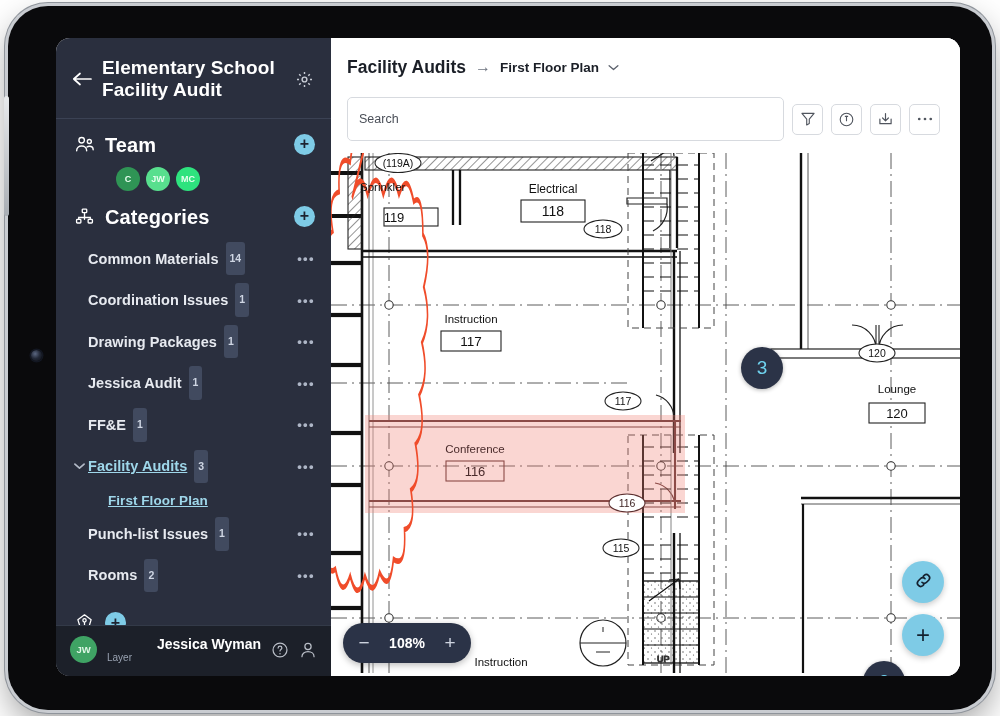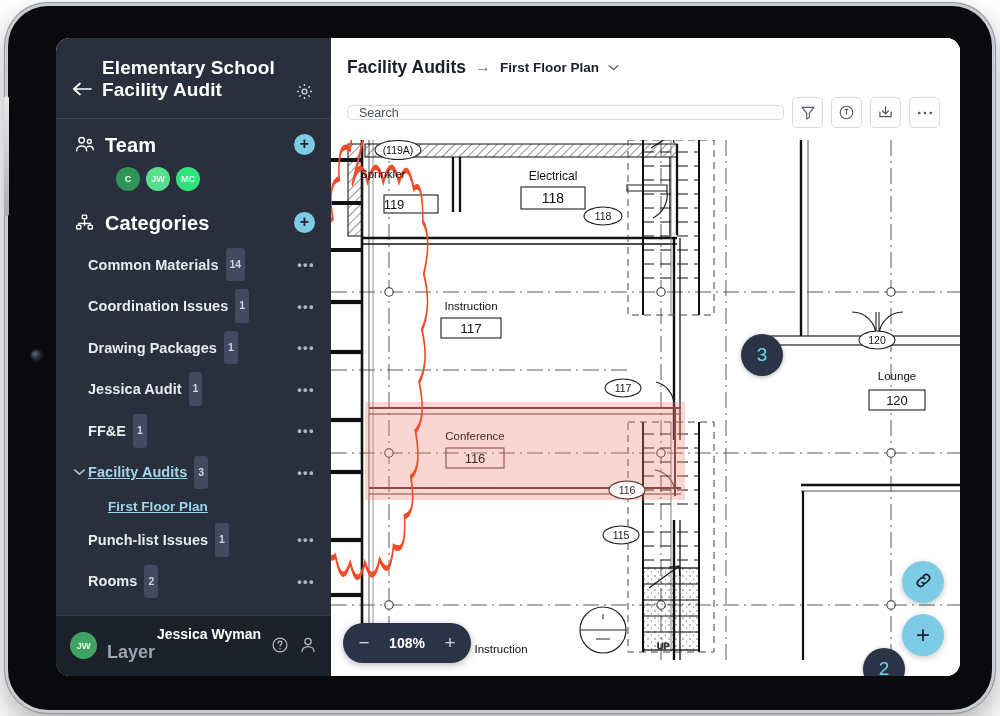--- a/index.html
+++ b/index.html
@@ -42,21 +42,21 @@
 
   
   #sidebar {
     width: 275px; height: 100%;
     background: #2a2f3e; color: #fff;
     display: flex; flex-direction: column;
     position: relative;
   }
   .sb-head {
     padding: 18px 16px 16px 16px;
-    display: flex; align-items: flex-end; gap: 10px;
+    display: flex; align-items: center; gap: 10px;
     border-bottom: 1px solid #3b4254;
   }
   .back-arrow {
     flex: 0 0 auto; width: 20px; height: 26px;
     display: flex; align-items: center; justify-content: center;
     cursor: pointer;
   }
   .proj-title {
     font-size: 19px; line-height: 1.18; font-weight: 700;
     letter-spacing: .1px; flex: 1; padding-top: 1px;
@@ -111,35 +111,35 @@
     display: flex; align-items: center; gap: 10px;
     border-top: 1px solid #333a48;
   }
   .foot-av {
     width: 27px; height: 27px; border-radius: 50%;
     background: #3fa364; color: #dff6e6;
     display: flex; align-items: center; justify-content: center;
     font-size: 9.5px; font-weight: 700; flex: 0 0 auto;
   }
   .foot-name { font-size: 14px; font-weight: 700; line-height: 1.15; text-align: right; }
-  .foot-sub { font-size: 18px; color: #9aa3b2; line-height: 1.2; font-weight: bold; }
+  .foot-sub { font-size: 10px; color: #9aa3b2; line-height: 1.2; }
   .foot-ico { width: 18px; height: 18px; opacity: .85; cursor: pointer; }
 
   
   #main { flex: 1; height: 100%; background: #fff; position: relative; display: flex; flex-direction: column; }
   .topbar { padding: 16px 20px 0 16px; background: #fff; }
   .crumb { display: flex; align-items: center; gap: 9px; height: 26px; }
   .crumb-a { font-size: 17.5px; font-weight: 700; color: #1b1f27; cursor: pointer; }
   .crumb-arrow { color: #6e7480; font-size: 16px; }
   .crumb-b { font-size: 13.5px; font-weight: 700; color: #1b1f27; cursor: pointer; }
   .crumb-caret { color: #5d636e; font-size: 11px; }
 
   .searchrow { display: flex; align-items: center; gap: 8px; margin-top: 17px; }
   .search {
-    flex: 1; height: 15px; border: 1px solid #d7dadf; border-radius: 5px;
+    flex: 1; height: 44px; border: 1px solid #d7dadf; border-radius: 5px;
     background: #fff; padding: 0 11px; font-size: 12.5px; color: #3a3f49;
     font-family: "Liberation Sans", sans-serif;
   }
   .search::placeholder { color: #4a4f58; }
   .tool {
     width: 31px; height: 31px; border: 1px solid #d7dadf; border-radius: 5px;
     background: #fff; display: flex; align-items: center; justify-content: center;
     cursor: pointer; flex: 0 0 auto;
   }
 
@@ -214,21 +214,21 @@
           </span>
           <span class="sec-title">Team</span>
           <span class="plus-btn">+</span>
         </div>
         <div class="avatars">
           <span class="avatar" style="background:#2f9455">C</span>
           <span class="avatar" style="background:#58df8e">JW</span>
           <span class="avatar" style="background:#2ee37e">MC</span>
         </div>
 
-        <div class="sec-row" style="margin-top:6px">
+        <div class="sec-row" style="">
           <span class="sec-ico">
             <svg width="19" height="19" viewBox="0 0 24 24" fill="none" stroke="#fff" stroke-width="1.7" stroke-linecap="round">
                 <rect x="9.2" y="2.6" width="5.6" height="4.6" rx="1"></rect>
                 <rect x="2" y="15.6" width="5.4" height="4.6" rx="1"></rect>
                 <rect x="16.6" y="15.6" width="5.4" height="4.6" rx="1"></rect>
                 <path d="M12 7.2v4.2M4.7 15.6v-2.3h14.6v2.3M12 11.4v4.2"></path>
               </svg>
           </span>
           <span class="sec-title">Categories</span>
           <span class="plus-btn">+</span>

